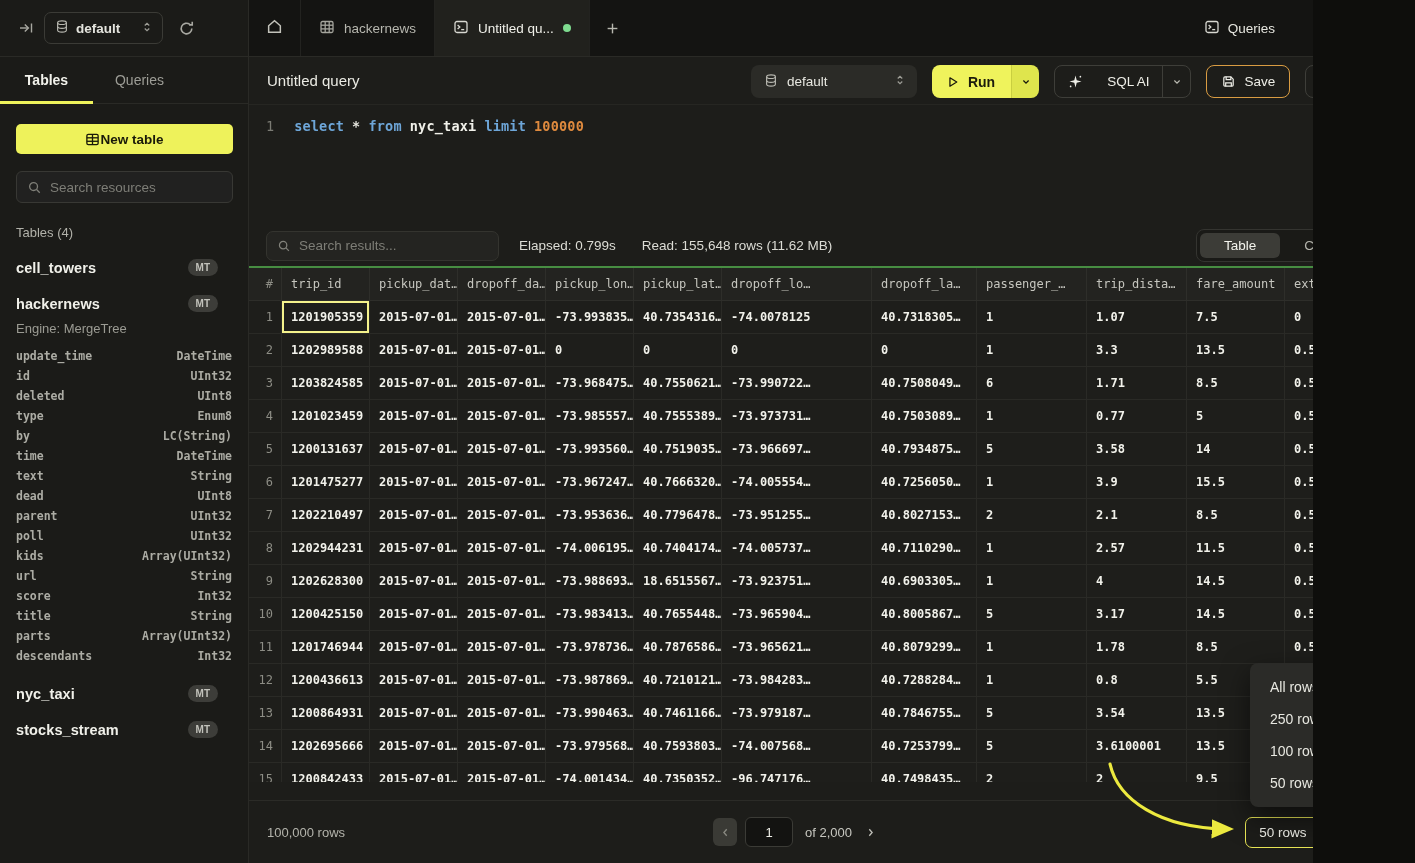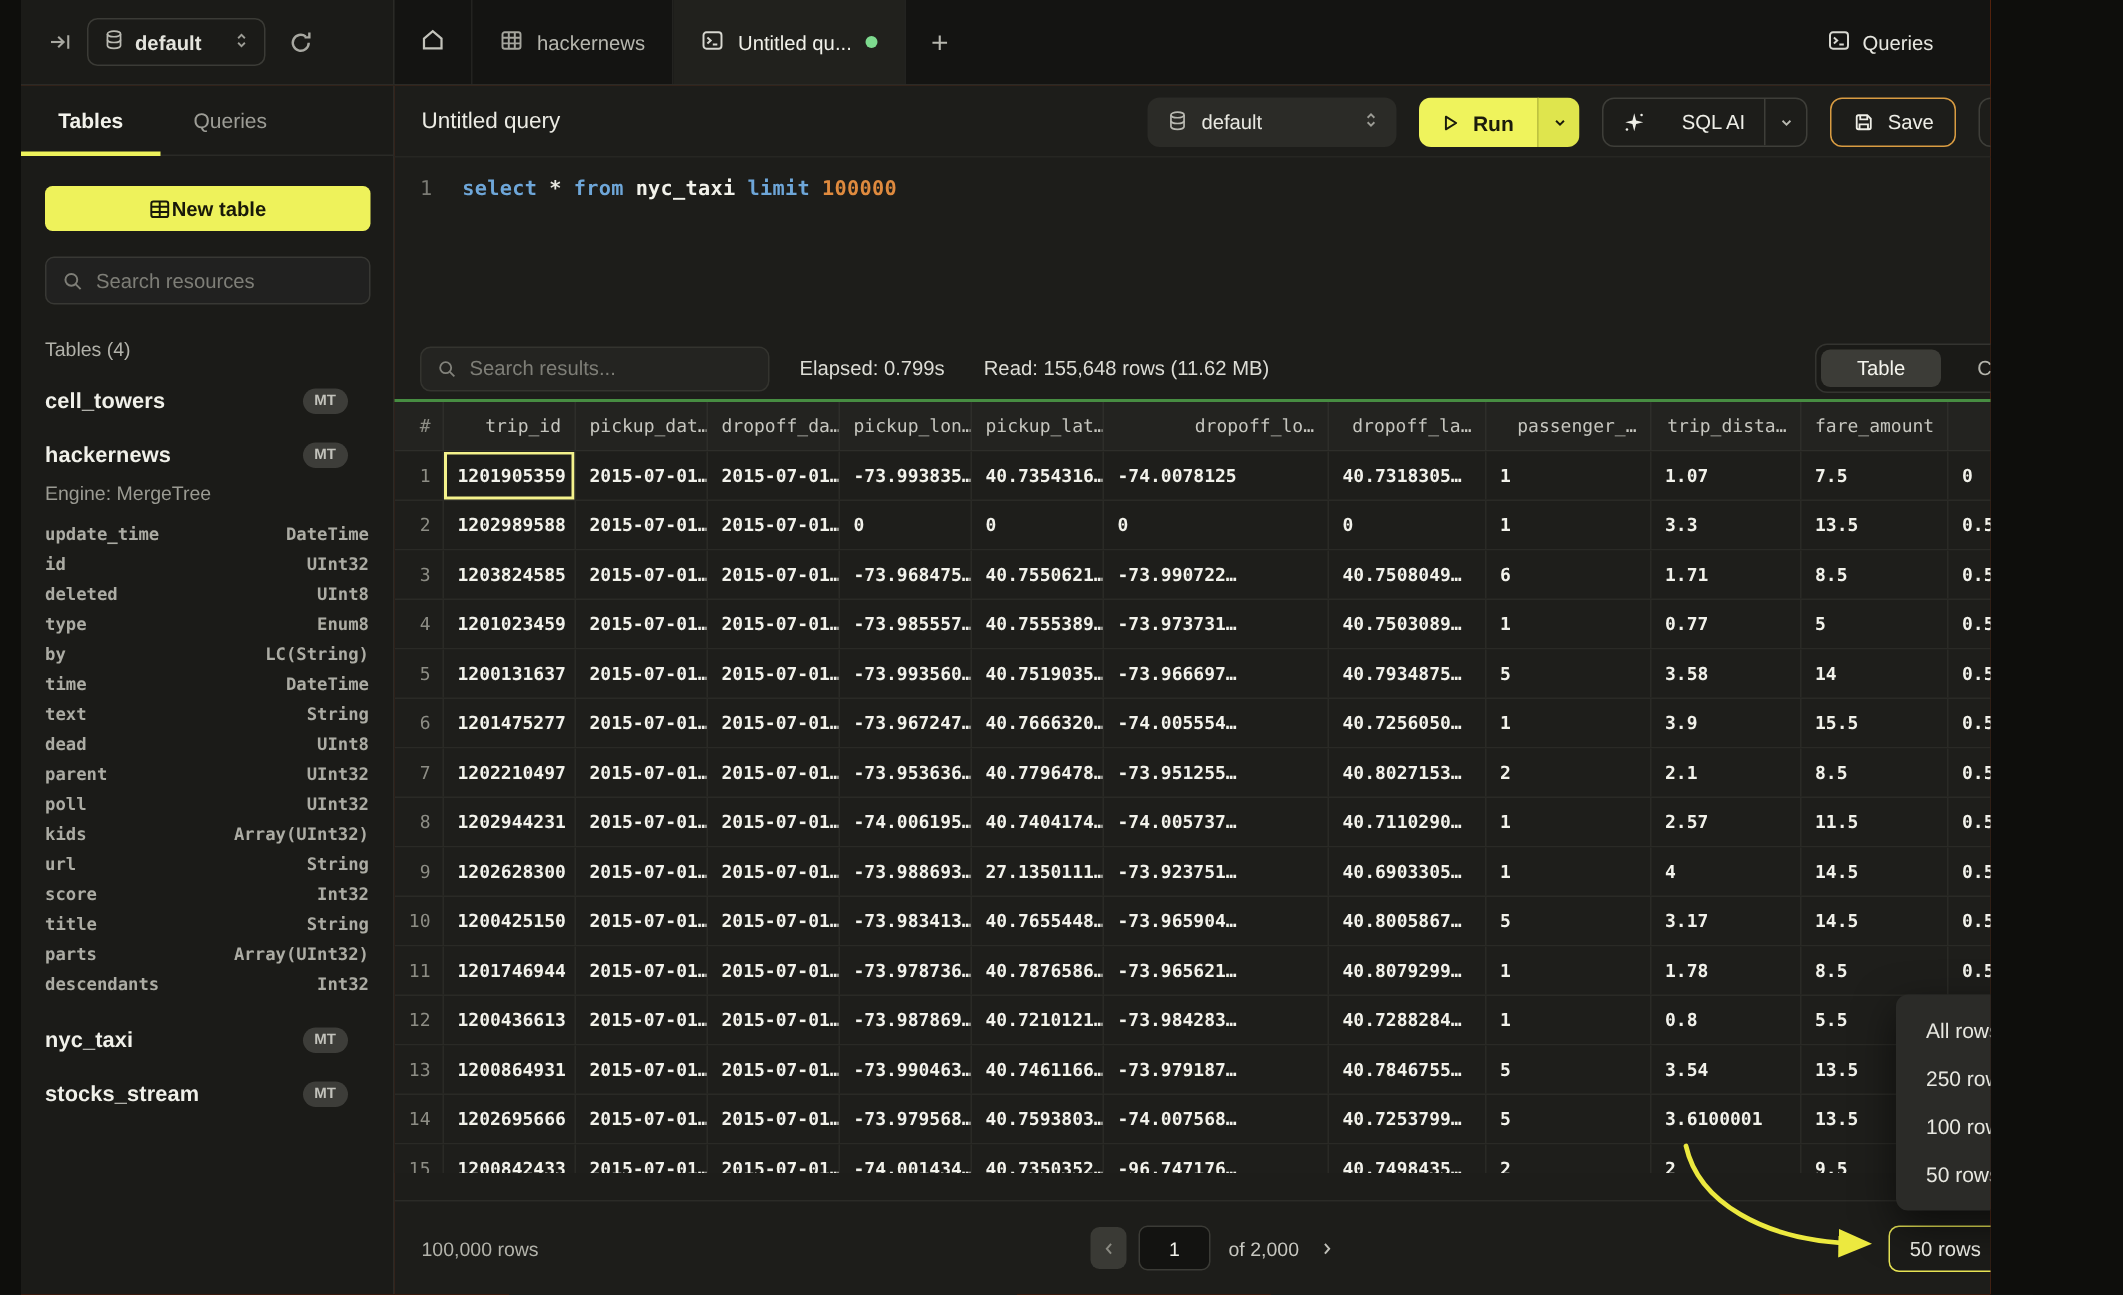--- a/index.html
+++ b/index.html
@@ -1,18 +1,18 @@
 <!DOCTYPE html>
 <html><head>
 <meta charset="utf-8">
 <style>
   * { margin:0; padding:0; box-sizing:border-box; }
   html,body { background:#0e0e0c; }
   body { font-family:"Liberation Sans", sans-serif; }
-  .page { position:relative; width:1313px; height:863px; background:#c2410c; overflow:hidden; color:#ececе6; color:#ECECE6;margin-left:14px; }
+  .page { position:relative; width:1313px; height:863px; background:#0369a1; overflow:hidden; color:#ececе6; color:#ECECE6; }
 
   
   .topbar { display:flex; height:57px; background:#141412; border-bottom:1px solid #2a2a26; }
   .topbar-left { width:249px; flex:0 0 249px; background:#1b1b18; border-right:1px solid #2a2a26; display:flex; align-items:center; gap:10px; padding:0 14px 0 18px; }
   .icon-btn { display:flex; align-items:center; justify-content:center; color:#a8a8a1; cursor:pointer; }
   .tb-select { display:flex; align-items:center; gap:7px; border:1px solid #3b3b36; border-radius:7px; height:32px; padding:0 9px 0 10px; color:#e4e4dd; font-size:13.5px; font-weight:600; }
   .tabstrip { flex:1; display:flex; align-items:stretch; }
   .tab { display:flex; align-items:center; gap:9px; padding:0 18px; border-right:1px solid #232320; color:#b7b7af; font-size:13.5px; cursor:pointer; }
   .tab.home { padding:0 17px; }
   .tab.active { background:#21211d; color:#f0f0e9; }
@@ -77,21 +77,21 @@
   .stat + .stat { margin-left:26px; }
   .seg { margin-left:auto; display:flex; background:#1a1a17; border:1px solid #343430; border-radius:8px; padding:3px; height:33px; }
   .seg-item { display:flex; align-items:center; padding:0 24px; border-radius:6px; font-size:13.5px; color:#b5b5ad; cursor:pointer; }
   .seg-item.active { background:#3c3c37; color:#f4f4ed; font-weight:400; }
   .more-btn { margin-left:12px; color:#b5b5ad; display:flex; align-items:center; cursor:pointer; }
 
   
   .grid { height:516px; overflow:hidden; border-top:2px solid #478d42; margin-bottom:18px; font-family:"DejaVu Sans Mono", monospace; }
   .g-head, .g-row { display:flex; }
   .g-head { background:#232320; border-bottom:1px solid #2e2e2a; }
-  .g-head > div { height:32px; line-height:32px; font-size:12px; color:#c6c6bf; padding:0 9px; border-right:1px solid #2e2e2a; overflow:hidden; white-space:nowrap;text-align:right; }
+  .g-head > div { height:32px; line-height:32px; font-size:12px; color:#c6c6bf; padding:0 9px; border-right:1px solid #2e2e2a; overflow:hidden; white-space:nowrap; }
   .g-row { border-bottom:1px solid #2a2a26; background:#1e1e1b; }
   .g-row > div { height:32px; line-height:32px; font-size:12px; font-weight:700; color:#f2f2eb; padding:0 9px; border-right:1px solid #2a2a26; overflow:hidden; white-space:nowrap; }
   .g-head > div:nth-child(1), .g-row > div:nth-child(1) { width:33px; text-align:right; color:#8d8d85; font-weight:400; padding:0 8px 0 4px; }
   .g-head > div:nth-child(2), .g-row > div:nth-child(2) { width:88px; }
   .g-head > div:nth-child(3), .g-row > div:nth-child(3) { width:88px; }
   .g-head > div:nth-child(4), .g-row > div:nth-child(4) { width:88px; }
   .g-head > div:nth-child(5), .g-row > div:nth-child(5) { width:88px; }
   .g-head > div:nth-child(6), .g-row > div:nth-child(6) { width:88px; }
   .g-head > div:nth-child(7), .g-row > div:nth-child(7) { width:150px; }
   .g-head > div:nth-child(8), .g-row > div:nth-child(8) { width:105px; }
@@ -601,21 +601,21 @@
               <div>0.5</div>
               <div>2</div>
             </div>
 
             <div class="g-row">
               <div>9</div>
               <div>1202628300</div>
               <div>2015-07-01…</div>
               <div>2015-07-01…</div>
               <div>-73.988693…</div>
-              <div>27.1350111…</div>
+              <div>18.6515567…</div>
               <div>-73.923751…</div>
               <div>40.6903305…</div>
               <div>1</div>
               <div>4</div>
               <div>14.5</div>
               <div>0.5</div>
               <div>3</div>
             </div>
 
             <div class="g-row">

